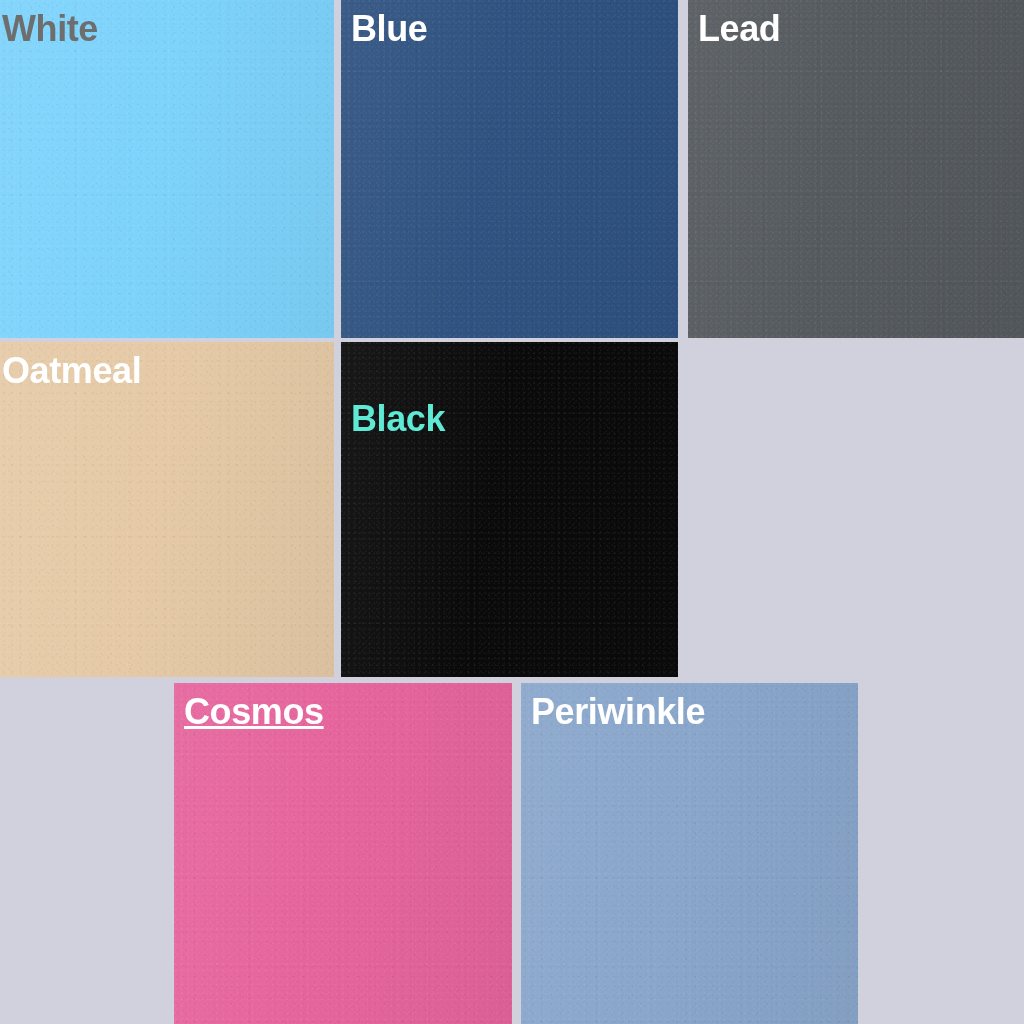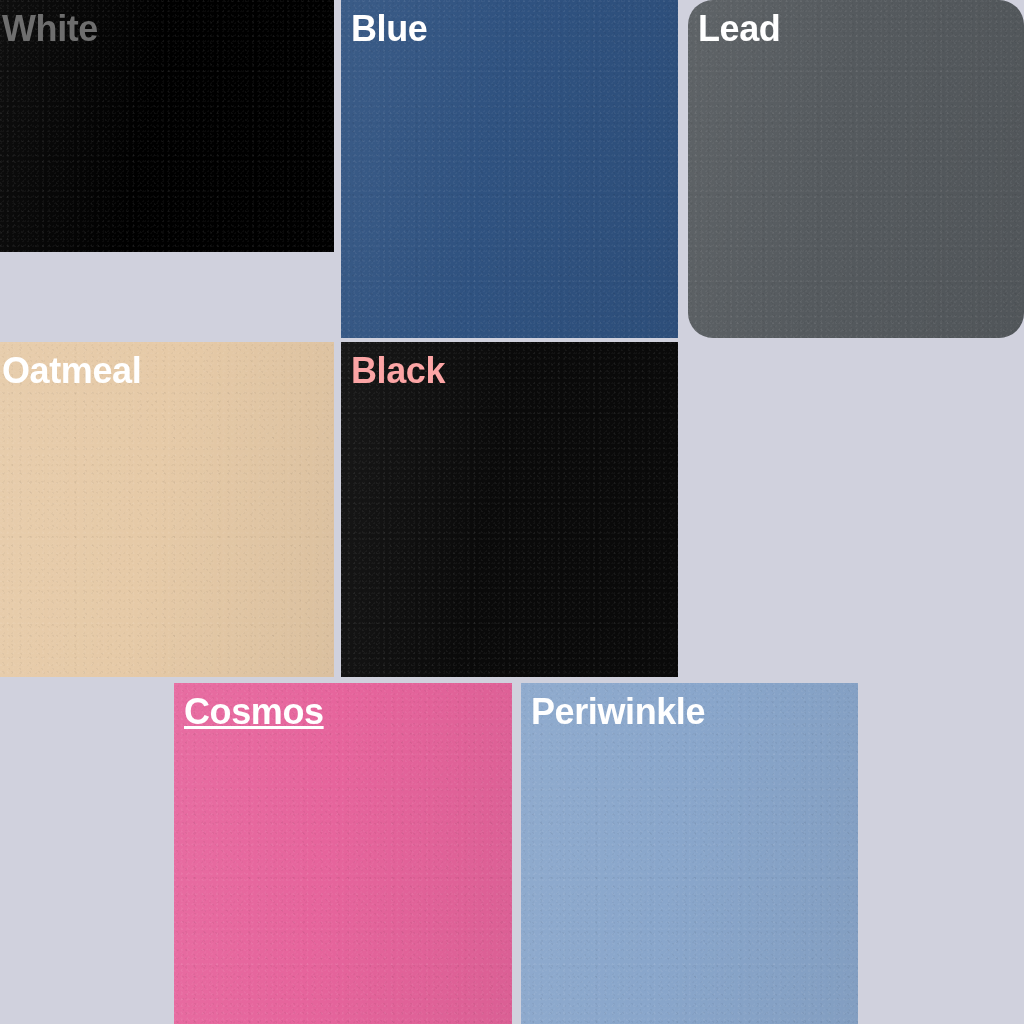--- a/index.html
+++ b/index.html
@@ -67,34 +67,34 @@
     inset: 0;
     pointer-events: none;
     background: linear-gradient(100deg, rgba(255,255,255,0.06) 0%, rgba(255,255,255,0.0) 45%, rgba(0,0,0,0.05) 100%);
     z-index: 1;
   }
 </style>
 </head>
 <body>
 
 <div id="swatch-board" style="background: rgb(208, 209, 221); width: 1024px; height: 1024px;">
-    <div class="swatch sheen" style="left: 0px; top: 0px; width: 334px; height: 252px; background: #000000;">
+    <div class="swatch sheen" style="left: 0px; top: 0px; width: 334px; height: 338px; background: #7dd3fc;">
       <span class="swatch-label dark flush-left" style="color: rgb(110, 110, 110);">White</span>
     </div>
     <div class="swatch sheen" style="left: 341px; top: 0px; width: 337px; height: 338px; background: rgb(47, 82, 128);">
       <span class="swatch-label light" style="color: rgb(255, 255, 255);">Blue</span>
     </div>
-    <div class="swatch sheen" style="left: 688px; top: 0px; width: 336px; height: 338px; background: rgb(85, 90, 94); border-radius: 25px;">
+    <div class="swatch sheen" style="left: 688px; top: 0px; width: 336px; height: 338px; background: rgb(85, 90, 94);">
       <span class="swatch-label light" style="color: rgb(255, 255, 255);">Lead</span>
     </div>
     <div class="swatch sheen" style="left: 0px; top: 342px; width: 334px; height: 335px; background: rgb(230, 202, 167);">
       <span class="swatch-label light flush-left" style="color: rgb(255, 255, 255); text-align: center;">Oatmeal</span>
     </div>
     <div class="swatch sheen" style="left: 341px; top: 342px; width: 337px; height: 335px; background: rgb(10, 10, 10);">
-      <span class="swatch-label light" style="color: #fca5a5;">Black</span>
+      <span class="swatch-label light" style="color: #5eead4; margin-top: 48px;">Black</span>
     </div>
     <div class="swatch sheen" style="left: 174px; top: 683px; width: 338px; height: 341px; background: rgb(230, 100, 156);">
       <span class="swatch-label light" style="color: rgb(255, 255, 255); text-decoration: underline;">Cosmos</span>
     </div>
     <div class="swatch sheen" style="left: 521px; top: 683px; width: 337px; height: 341px; background: rgb(137, 166, 203); padding-left: 40px;">
       <span class="swatch-label light" style="color: rgb(255, 255, 255);">Periwinkle</span>
     </div>
   </div>
 
 </body></html>

